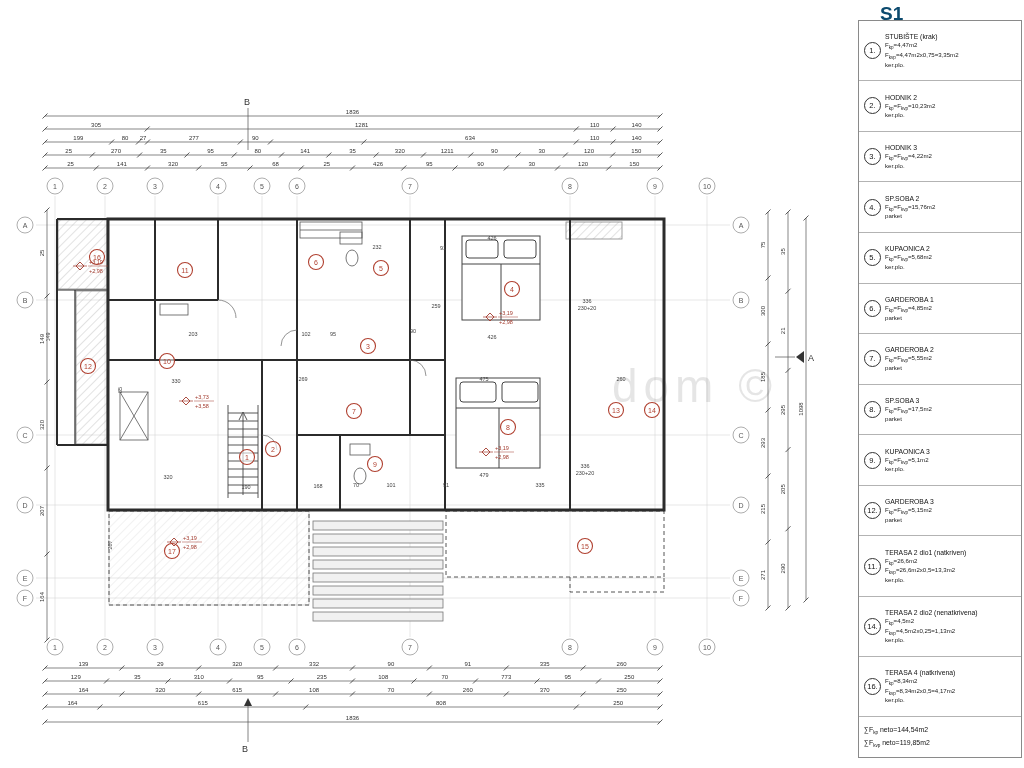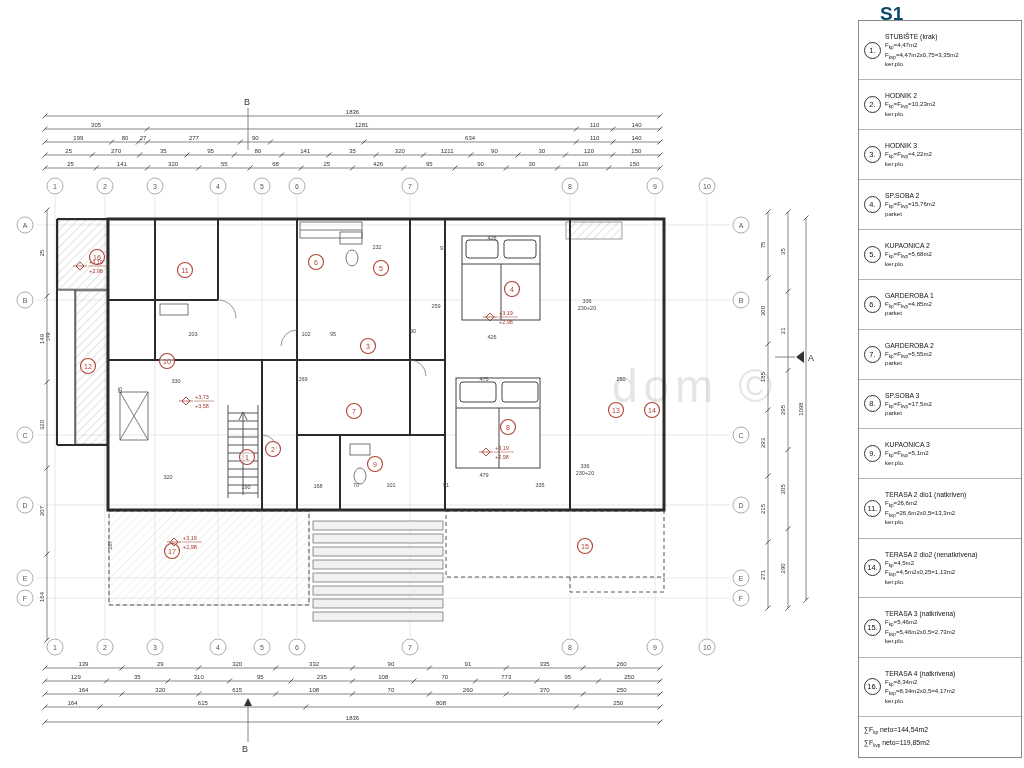--- a/index.html
+++ b/index.html
@@ -705,43 +705,42 @@
         </div>
         <div class="legend-item">
           <div class="num-circle">9.</div>
           <div class="item-lines">
             <div class="item-name">KUPAONICA 3</div>
             <div class="item-line">F<sub>kp</sub>=F<sub>kvp</sub>=5,1m2</div>
             <div class="item-line">ker.plo.</div>
           </div>
         </div>
         <div class="legend-item">
+          <div class="num-circle">12.</div>
+          <div class="item-lines">
+            <div class="item-name">GARDEROBA 3</div>
+            <div class="item-line">F<sub>kp</sub>=F<sub>kvp</sub>=5,15m2</div>
+            <div class="item-line">parket</div>
+          </div>
+        </div>
+        <div class="legend-item">
           <div class="num-circle">11.</div>
           <div class="item-lines">
             <div class="item-name">TERASA 2 dio1 (natkriven)</div>
             <div class="item-line">F<sub>kp</sub>=26,6m2</div>
             <div class="item-line">F<sub>kvp</sub>=26,6m2x0,5=13,3m2</div>
             <div class="item-line">ker.plo.</div>
           </div>
         </div>
         <div class="legend-item">
           <div class="num-circle">14.</div>
           <div class="item-lines">
             <div class="item-name">TERASA 2 dio2 (nenatkrivena)</div>
             <div class="item-line">F<sub>kp</sub>=4,5m2</div>
             <div class="item-line">F<sub>kvp</sub>=4,5m2x0,25=1,13m2</div>
-            <div class="item-line">ker.plo.</div>
-          </div>
-        </div>
-        <div class="legend-item">
-          <div class="num-circle">15.</div>
-          <div class="item-lines">
-            <div class="item-name">TERASA 3 (natkrivena)</div>
-            <div class="item-line">F<sub>kp</sub>=5,46m2</div>
-            <div class="item-line">F<sub>kvp</sub>=5,46m2x0,5=2,73m2</div>
             <div class="item-line">ker.plo.</div>
           </div>
         </div>
         <div class="legend-item">
           <div class="num-circle">16.</div>
           <div class="item-lines">
             <div class="item-name">TERASA 4 (natkrivena)</div>
             <div class="item-line">F<sub>kp</sub>=8,34m2</div>
             <div class="item-line">F<sub>kvp</sub>=8,34m2x0,5=4,17m2</div>
             <div class="item-line">ker.plo.</div>

